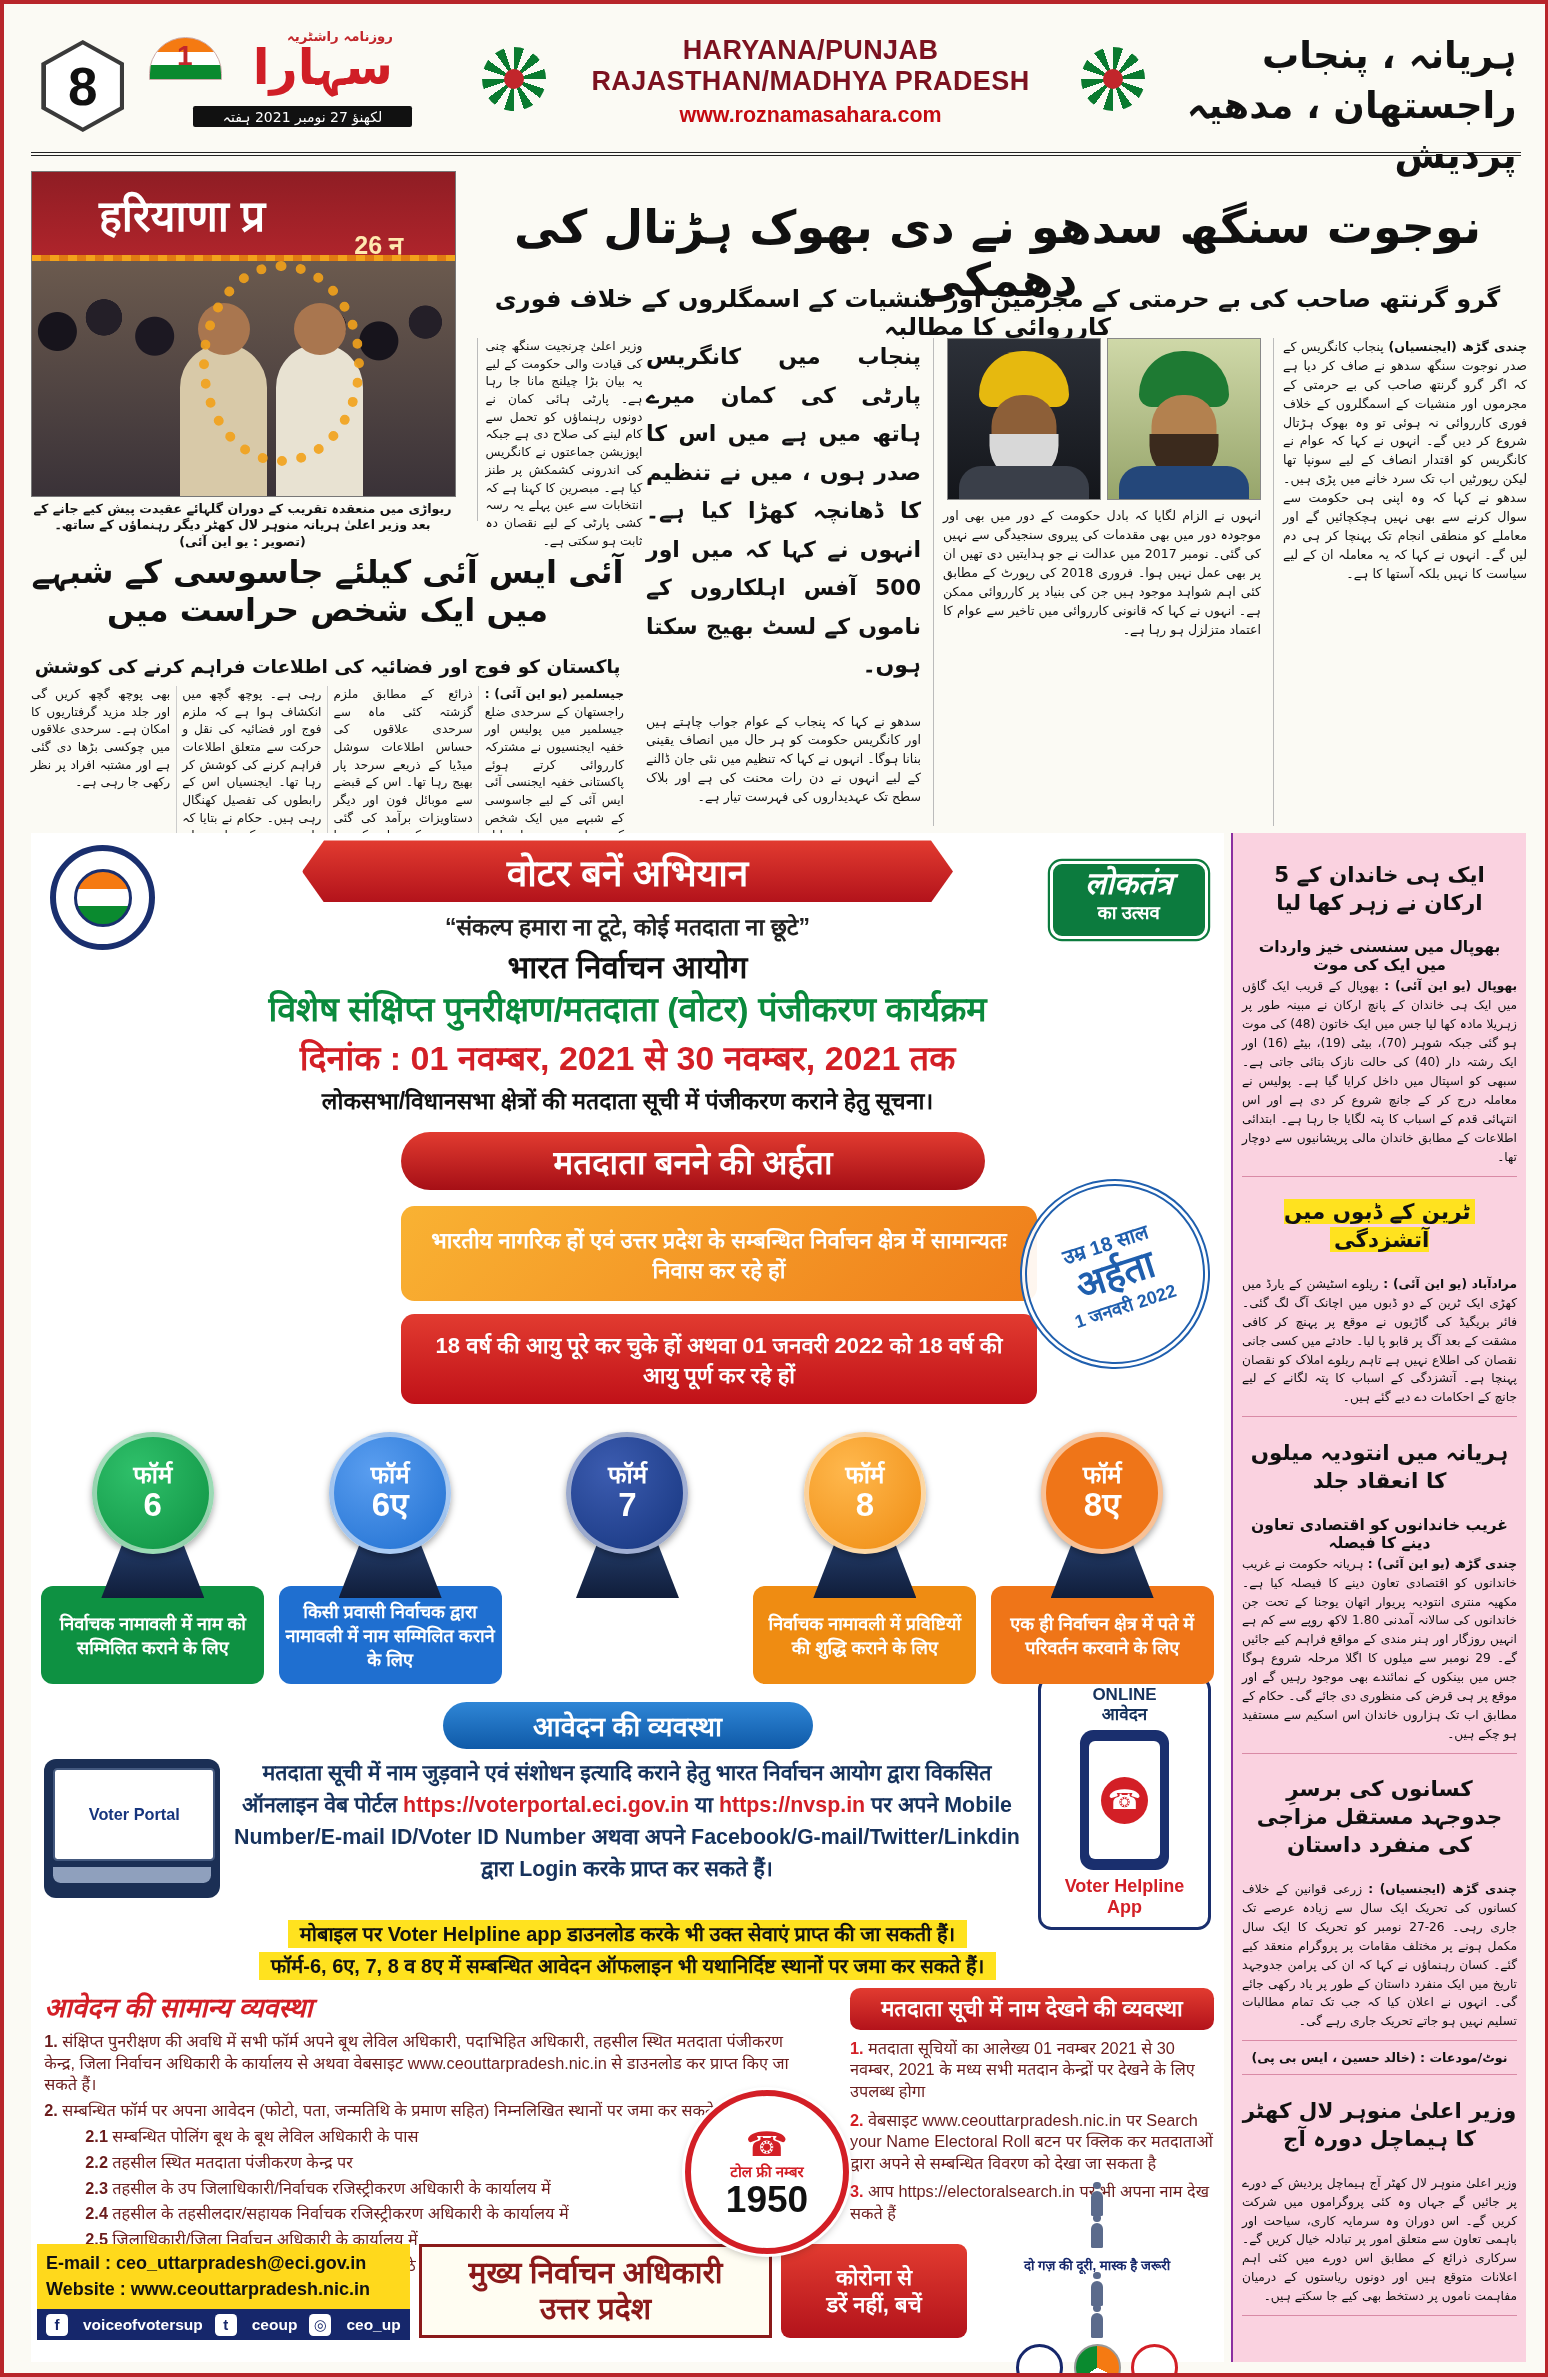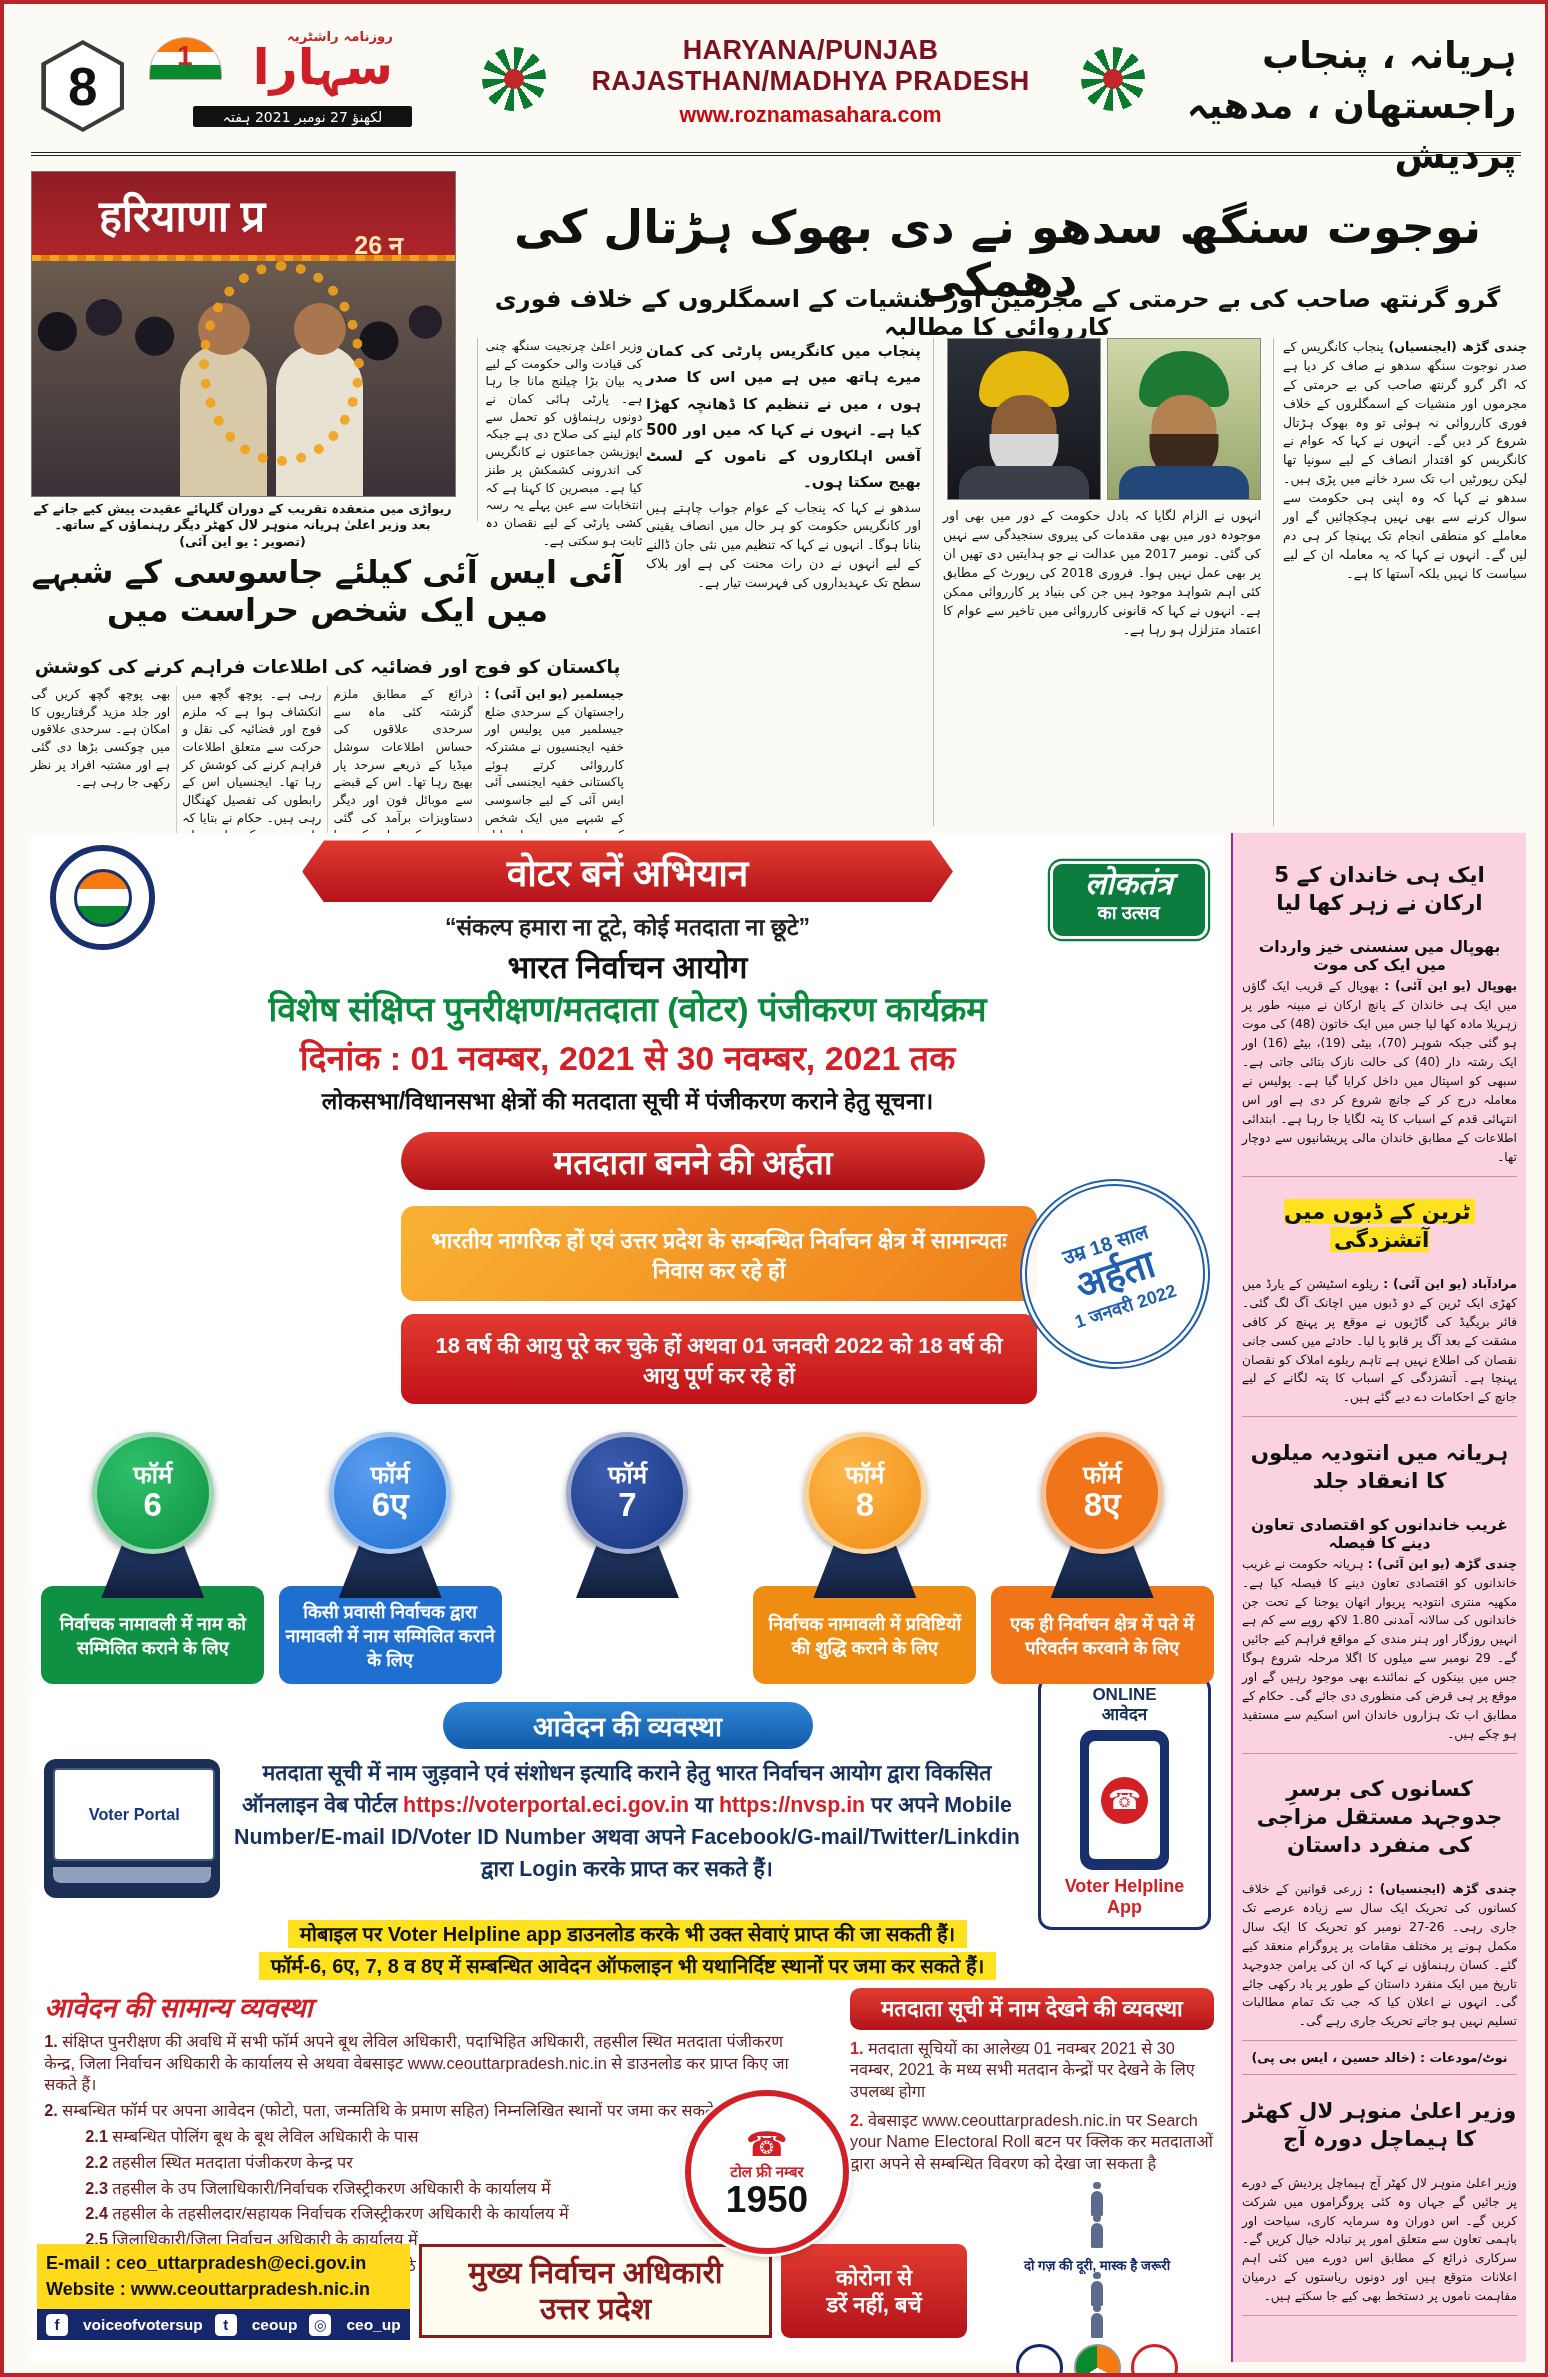--- a/index.html
+++ b/index.html
@@ -64,21 +64,21 @@
   .p-sidhu{background:linear-gradient(#cfd8a8,#97a56b);}
   .p-channi{background:linear-gradient(#2c3038,#14161b);}
   .turban{position:absolute;top:12px;left:50%;transform:translateX(-50%);width:90px;height:56px;border-radius:46px 46px 13.3px 13.3px;}
   .p-sidhu .turban{background:#1e7a33;} .p-channi .turban{background:#e6b90f;}
   .face{position:absolute;top:56px;left:50%;transform:translateX(-50%);width:65px;height:71px;border-radius:31px;}
   .p-sidhu .face{background:#b3814f;} .p-channi .face{background:#8d5f38;}
   .beard{position:absolute;top:95px;left:50%;transform:translateX(-50%);width:69px;height:46px;border-radius:0 0 35px 35px;}
   .p-sidhu .beard{background:#3b2a1d;} .p-channi .beard{background:#d8d8d8;}
   .torso{position:absolute;bottom:0;left:50%;transform:translateX(-50%);width:130px;height:33px;border-radius:22px 22px 0 0;}
   .p-sidhu .torso{background:#24477a;} .p-channi .torso{background:#3a3f49;}
-  .pullquote{font-size:15px;font-weight:bold;line-height:1.75;margin-bottom:3px;}
+  .pullquote{font-size:22px;font-weight:bold;line-height:1.75;margin-bottom:28px;}
   
   .second{position:absolute;left:27px;top:522px;width:593px;height:303px;}
   .second-headline{font-size:32px;font-weight:bold;text-align:center;line-height:1.2;}
   .second-subhead{font-size:18.5px;font-weight:bold;text-align:center;margin:6px 0 9px;}
   .second-body{column-count:4;column-gap:12px;column-rule:0.7px solid #ccc;font-size:12.2px;line-height:1.45;height:214px;}
   
   .ad{position:absolute;left:27px;top:829px;width:1193px;height:1529px;background:#fff;}
   .ad-center{position:absolute;left:0;width:100%;text-align:center;}
   .eci-logo{position:absolute;left:19px;top:12px;width:93px;height:93px;border-radius:50%;border:6px solid #1a2f6e;
             background:#fff;display:flex;align-items:center;justify-content:center;}
@@ -393,20 +393,21 @@
     <div class="tollfree">
       <div class="tf-icon">☎</div>
       <div class="tf-label">टोल फ्री नम्बर</div>
       <div class="tf-num">1950</div>
     </div>
 
     <div class="namecheck">
       <div class="nc-title">मतदाता सूची में नाम देखने की व्यवस्था</div>
       <div class="nc-item"><span class="nc-num">1.</span><span>मतदाता सूचियों का आलेख्य 01 नवम्बर 2021 से 30 नवम्बर, 2021 के मध्य सभी मतदान केन्द्रों पर देखने के लिए उपलब्ध होगा</span></div>
       <div class="nc-item"><span class="nc-num">2.</span><span>वेबसाइट www.ceouttarpradesh.nic.in पर Search your Name Electoral Roll बटन पर क्लिक कर मतदाताओं द्वारा अपने से सम्बन्धित विवरण को देखा जा सकता है</span></div>
+      <div class="nc-item"><span class="nc-num">3.</span><span>आप https://electoralsearch.in पर भी अपना नाम देख सकते हैं</span></div>
     </div>
 
     <div class="ad-footer">
       <div class="f-left">
         <div class="contact">
           <div>E-mail : ceo_uttarpradesh@eci.gov.in</div>
           <div>Website : www.ceouttarpradesh.nic.in</div>
         </div>
         <div class="social">
           <span class="soc-chip">f</span>

